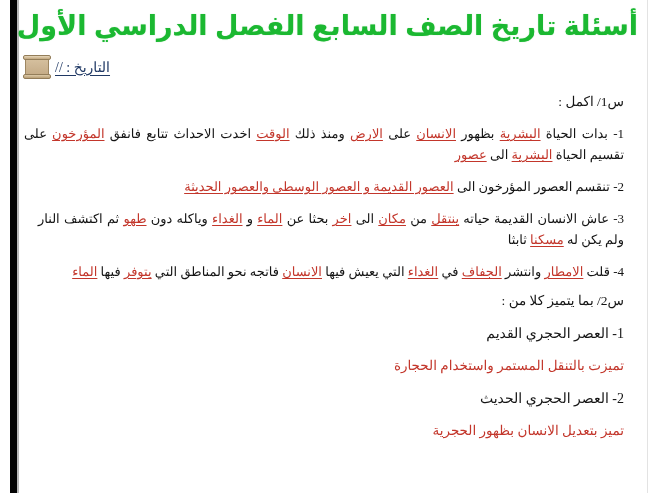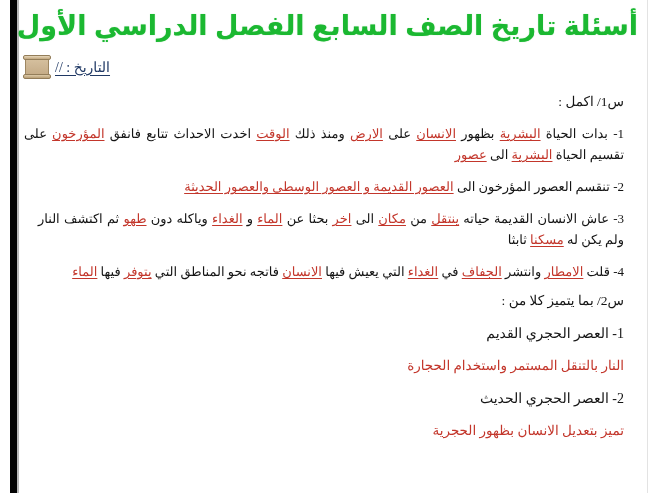--- a/index.html
+++ b/index.html
@@ -226,20 +226,20 @@
           <p class="item bleed-left"><span>1- </span><span>بدات الحياة </span><span class="ans">البشرية</span><span> بظهور </span><span class="ans">الانسان</span><span> على </span><span class="ans">الارض</span><span> ومنذ ذلك </span><span class="ans">الوقت</span><span> اخدت الاحداث تتابع فانفق </span><span class="ans">المؤرخون</span><span> على تقسيم الحياة </span><span class="ans">البشرية</span><span> الى </span><span class="ans">عصور</span></p>
           <p class="item"><span>2- </span><span>تنقسم العصور المؤرخون الى </span><span class="ans">العصور القديمة و العصور الوسطى والعصور الحديثة</span></p>
           <p class="item"><span>3- </span><span>عاش الانسان القديمة حياته </span><span class="ans">ينتقل</span><span> من </span><span class="ans">مكان</span><span> الى </span><span class="ans">اخر</span><span> بحثا عن </span><span class="ans">الماء</span><span> و </span><span class="ans">الغداء</span><span> وياكله دون </span><span class="ans">طهو</span><span> ثم اكتشف النار ولم يكن له </span><span class="ans">مسكنا</span><span> ثابثا</span></p>
           <p class="item"><span>4- </span><span>قلت </span><span class="ans">الامطار</span><span> وانتشر </span><span class="ans">الجفاف</span><span> في </span><span class="ans">الغداء</span><span> التي يعيش فيها </span><span class="ans">الانسان</span><span> فاتجه نحو المناطق التي </span><span class="ans">يتوفر</span><span> فيها </span><span class="ans">الماء</span></p>
         </div>
 
       <p class="q-prompt">س2/ بما يتميز كلا من :</p>
 
       <div id="q2-entries">
           <p class="sub-item">1- العصر الحجري القديم</p>
-          <p class="ans-line">النار بالتنقل المستمر واستخدام الحجارة</p>
+          <p class="ans-line">تميزت بالتنقل المستمر واستخدام الحجارة</p>
           <p class="sub-item">2- العصر الحجري الحديث</p>
           <p class="ans-line">تميز  بتعديل الانسان بظهور الحجرية</p>
         </div>
 
     </div>
   </div>
 </div>
 
 </body></html>

